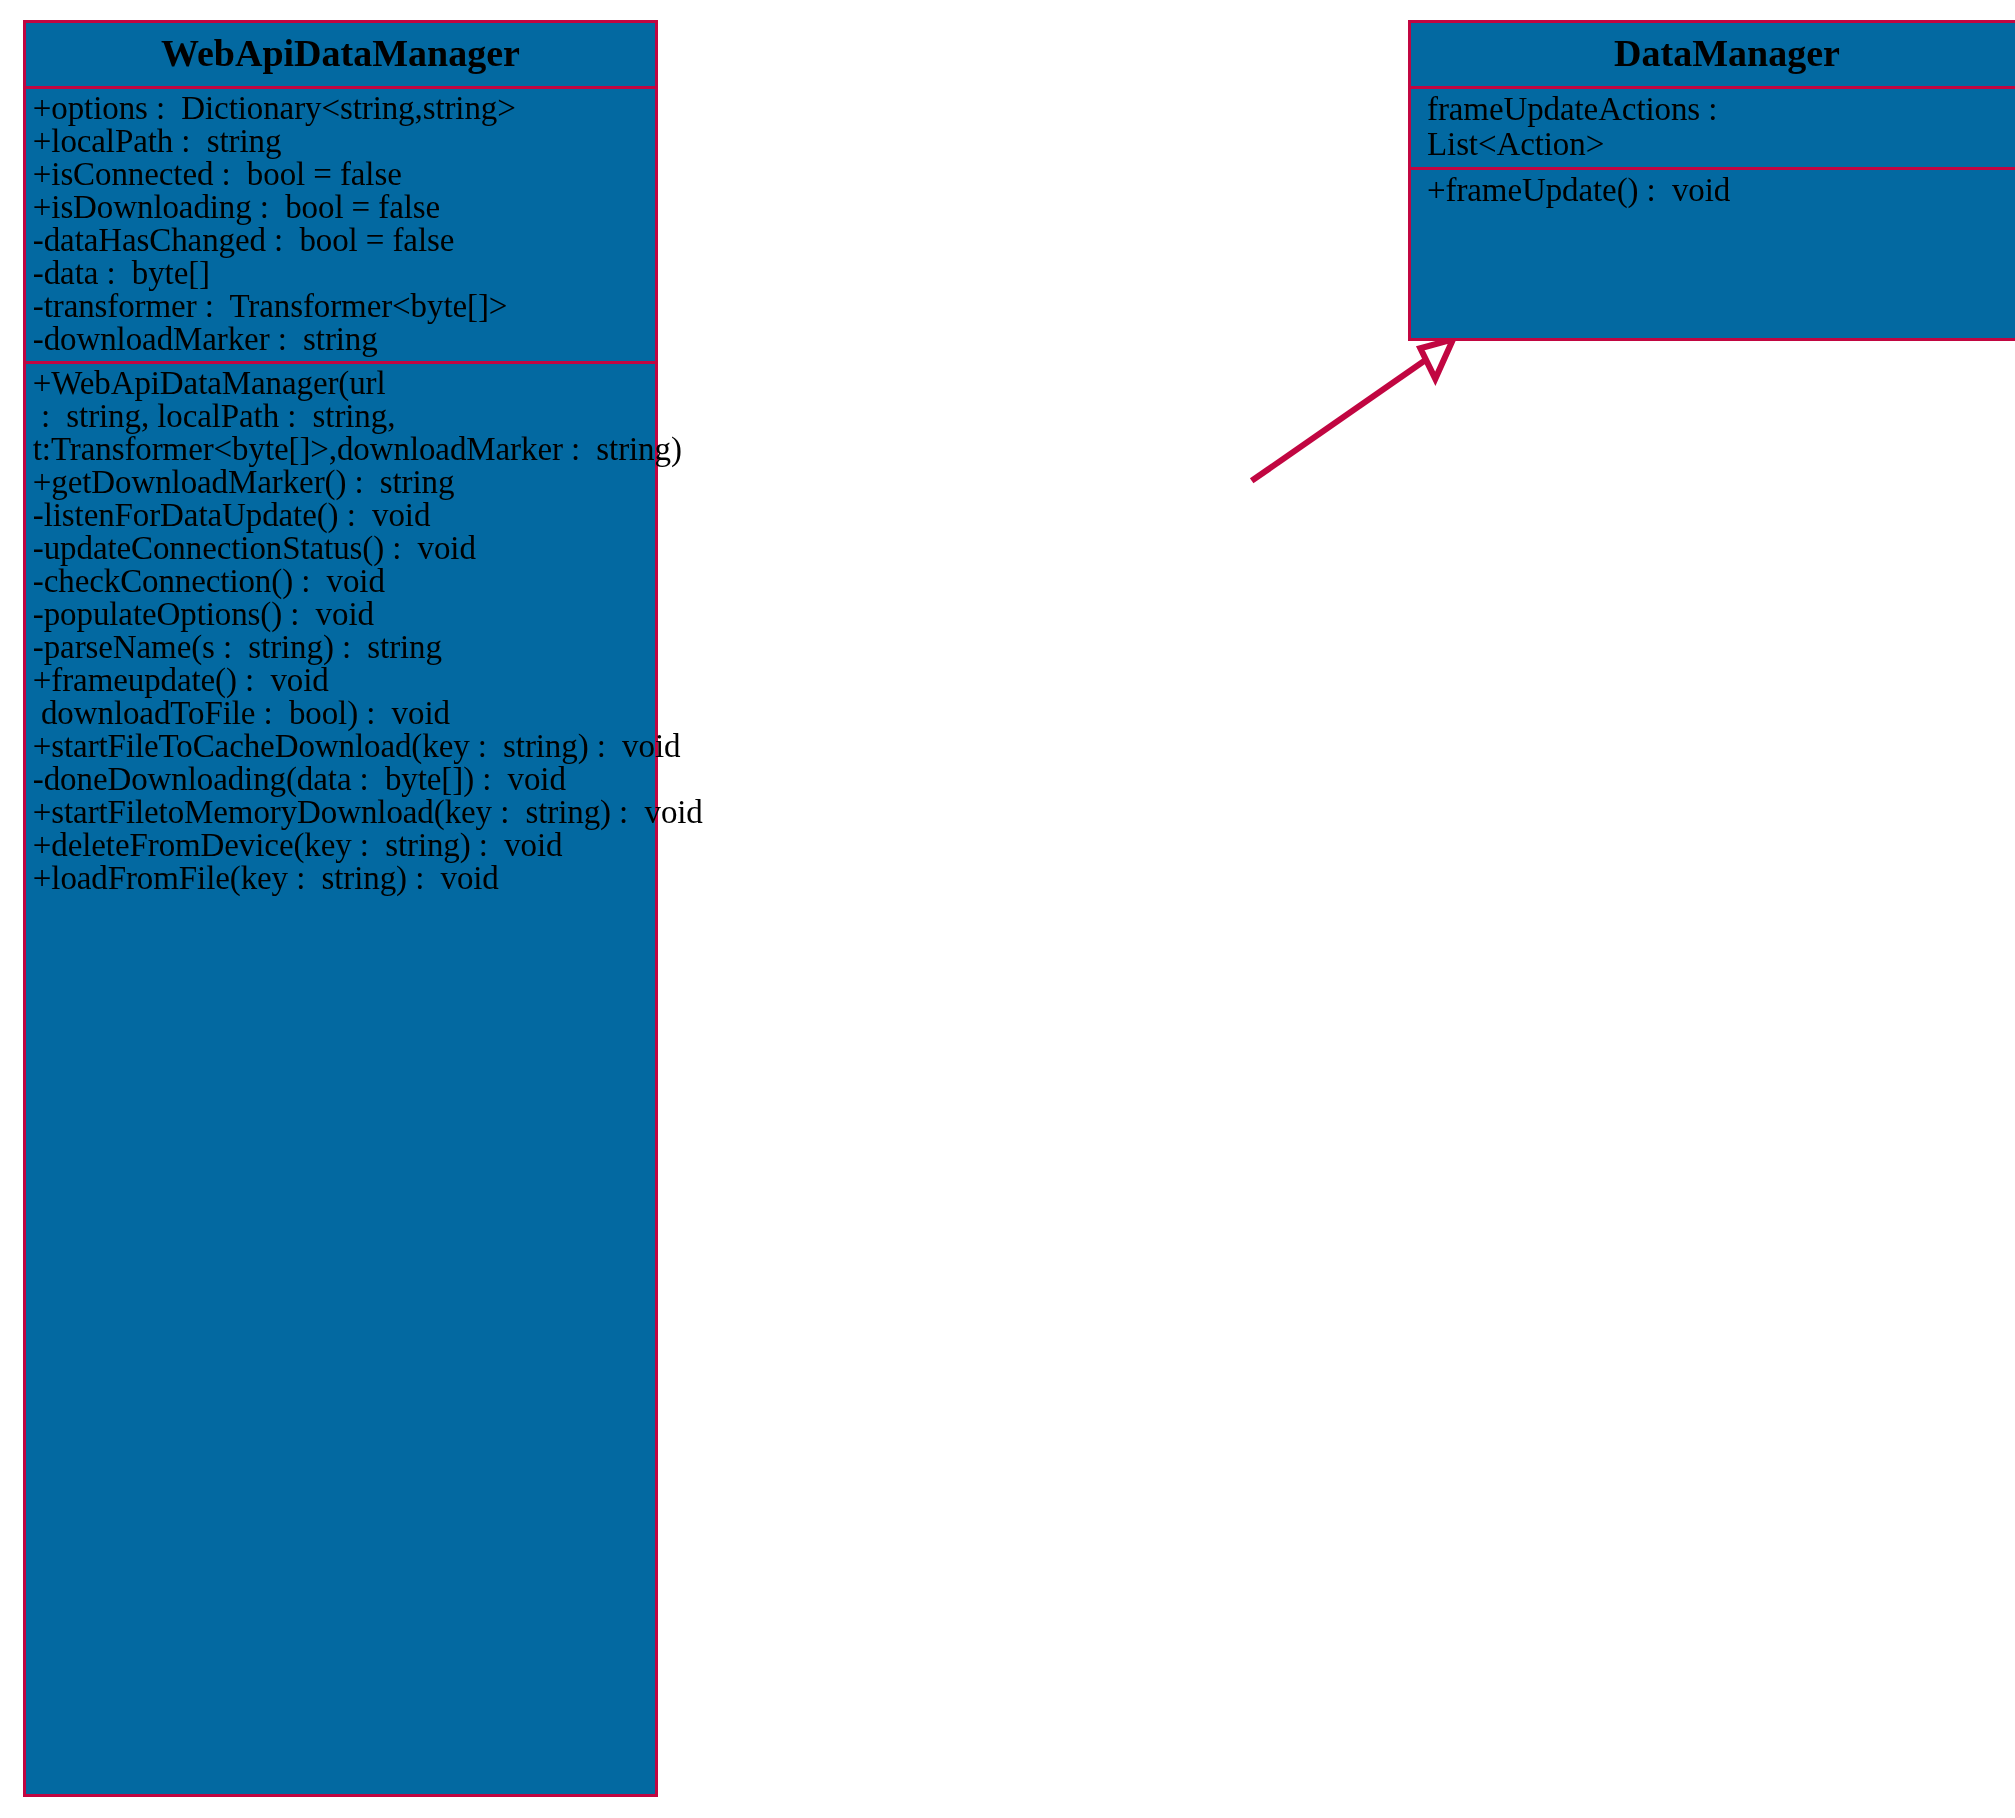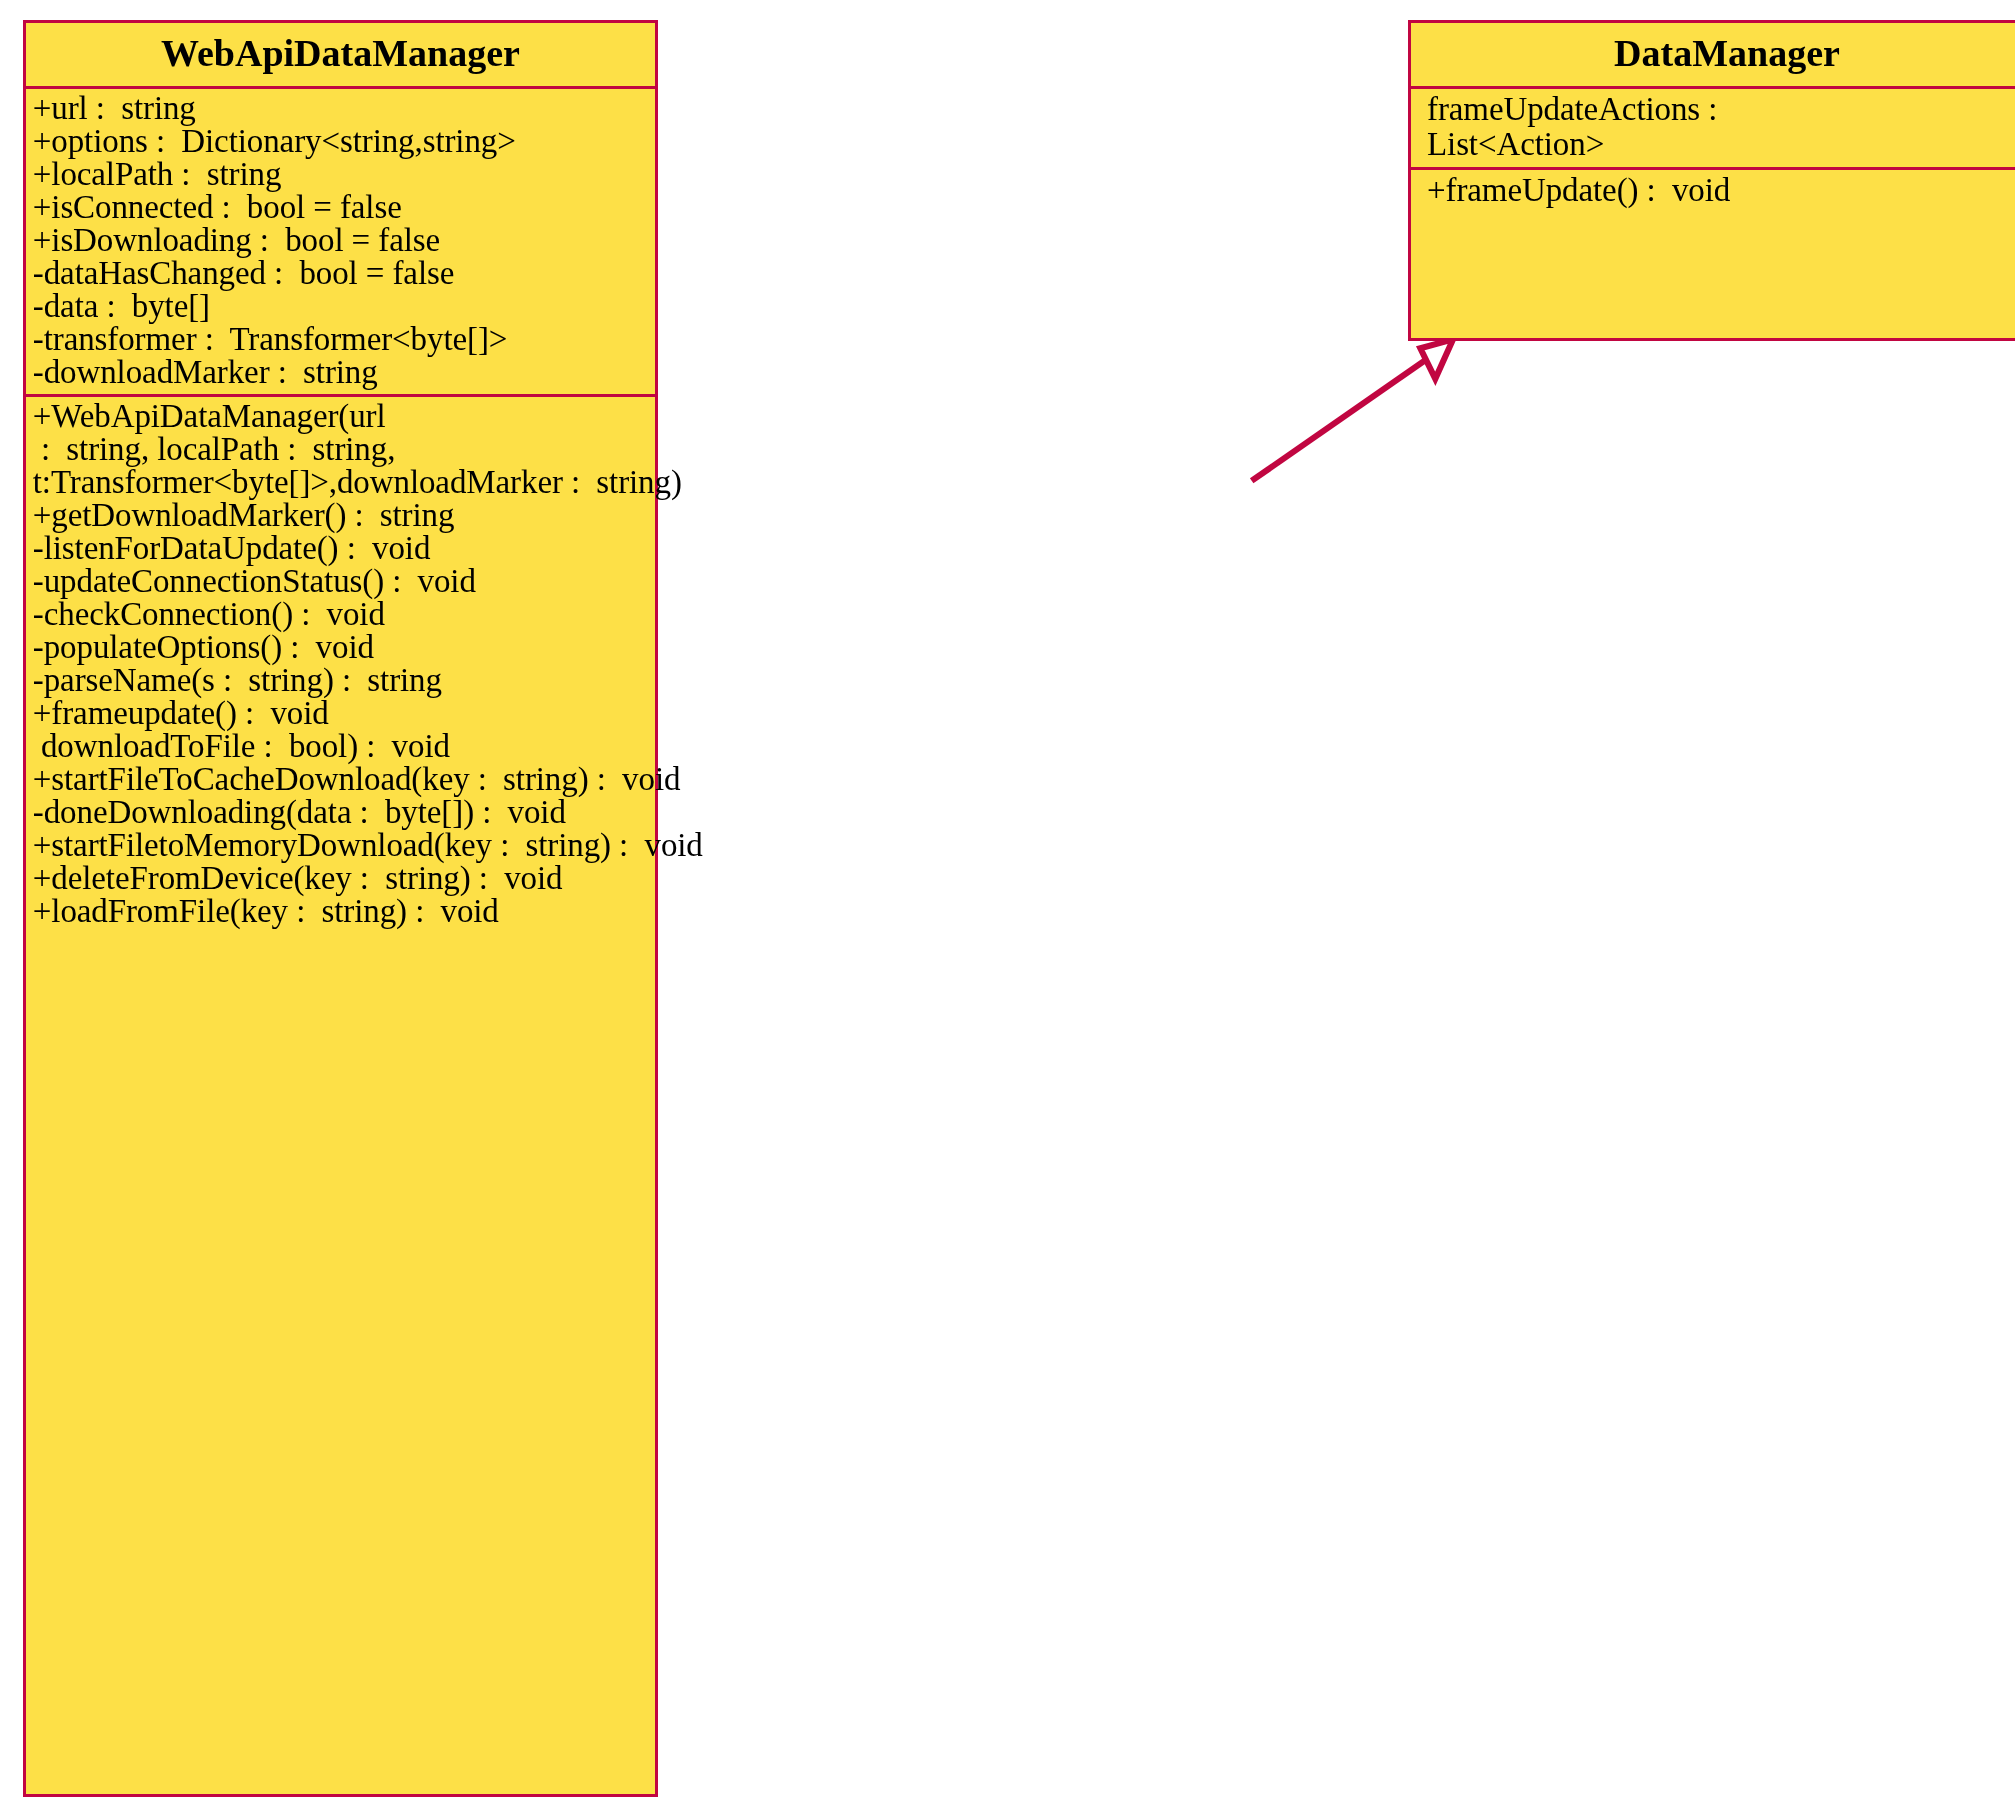--- a/index.html
+++ b/index.html
@@ -20,21 +20,21 @@
   #canvas {
     position: absolute;
     left: 0; top: 0;
     width: 2015px;
     height: 1818px;
   }
 
   
   .uml-class {
     position: absolute;
-    background: #fde047;
+    background: #0369a1;
     border: 3.4px solid #C10641;
     box-sizing: border-box;
   }
 
   .class-name {
     text-align: center;
     font-size: 37px;
     font-weight: bold;
     line-height: 1.0;
     padding: 9.5px 6.8px 12.2px 6.8px;
@@ -97,21 +97,20 @@
     <line x1="1840" y1="707" x2="2102" y2="525" stroke="#C10641" stroke-width="9"></line>
 
     <polygon points="2136,499 2088,512 2110,557" fill="#FFFFFF" stroke="#C10641" stroke-width="9" stroke-linejoin="miter"></polygon>
   </svg>
 
   <div class="uml-class" id="class-webapidatamanager">
 
     <div class="class-name">WebApiDataManager</div>
 
     <div class="compartment compartment-divider">
-      <div class="member">+url :  string</div>
       <div class="member">+options :  Dictionary&lt;string,string&gt;</div>
       <div class="member">+localPath :  string</div>
       <div class="member">+isConnected :  bool = false</div>
       <div class="member">+isDownloading :  bool = false</div>
       <div class="member">-dataHasChanged :  bool = false</div>
       <div class="member">-data :  byte[]</div>
       <div class="member">-transformer :  Transformer&lt;byte[]&gt;</div>
       <div class="member">-downloadMarker :  string</div>
     </div>
 

